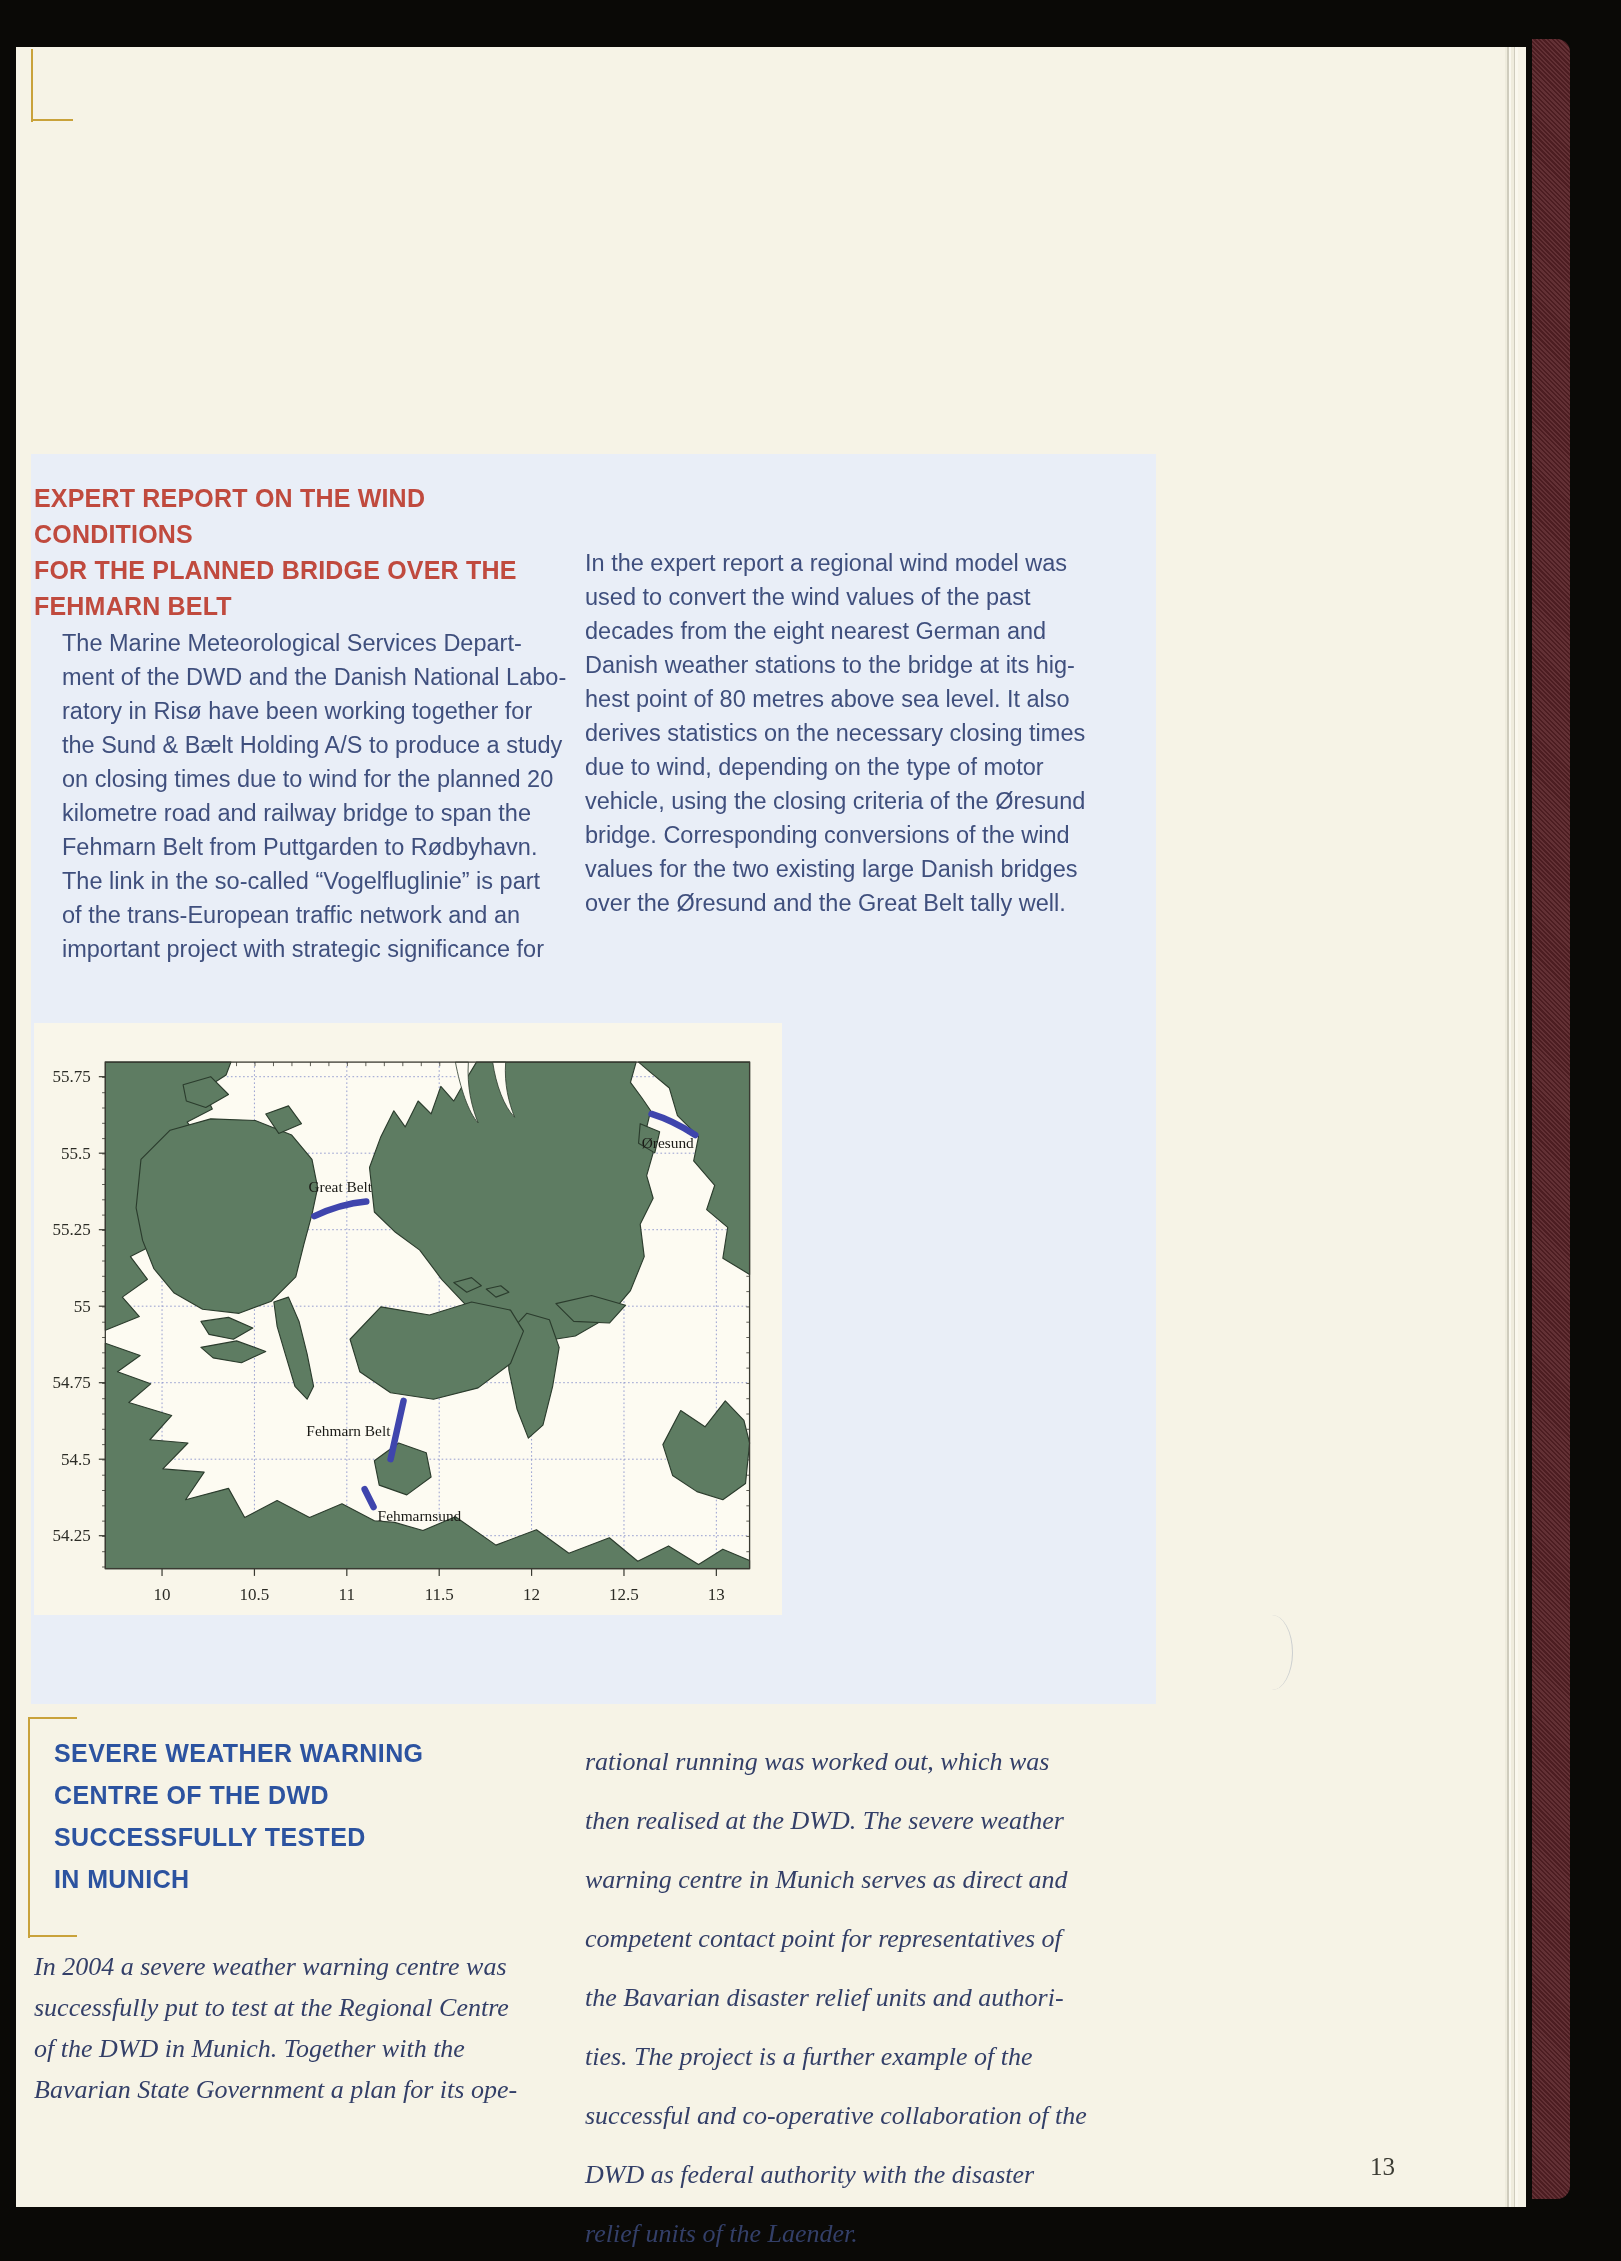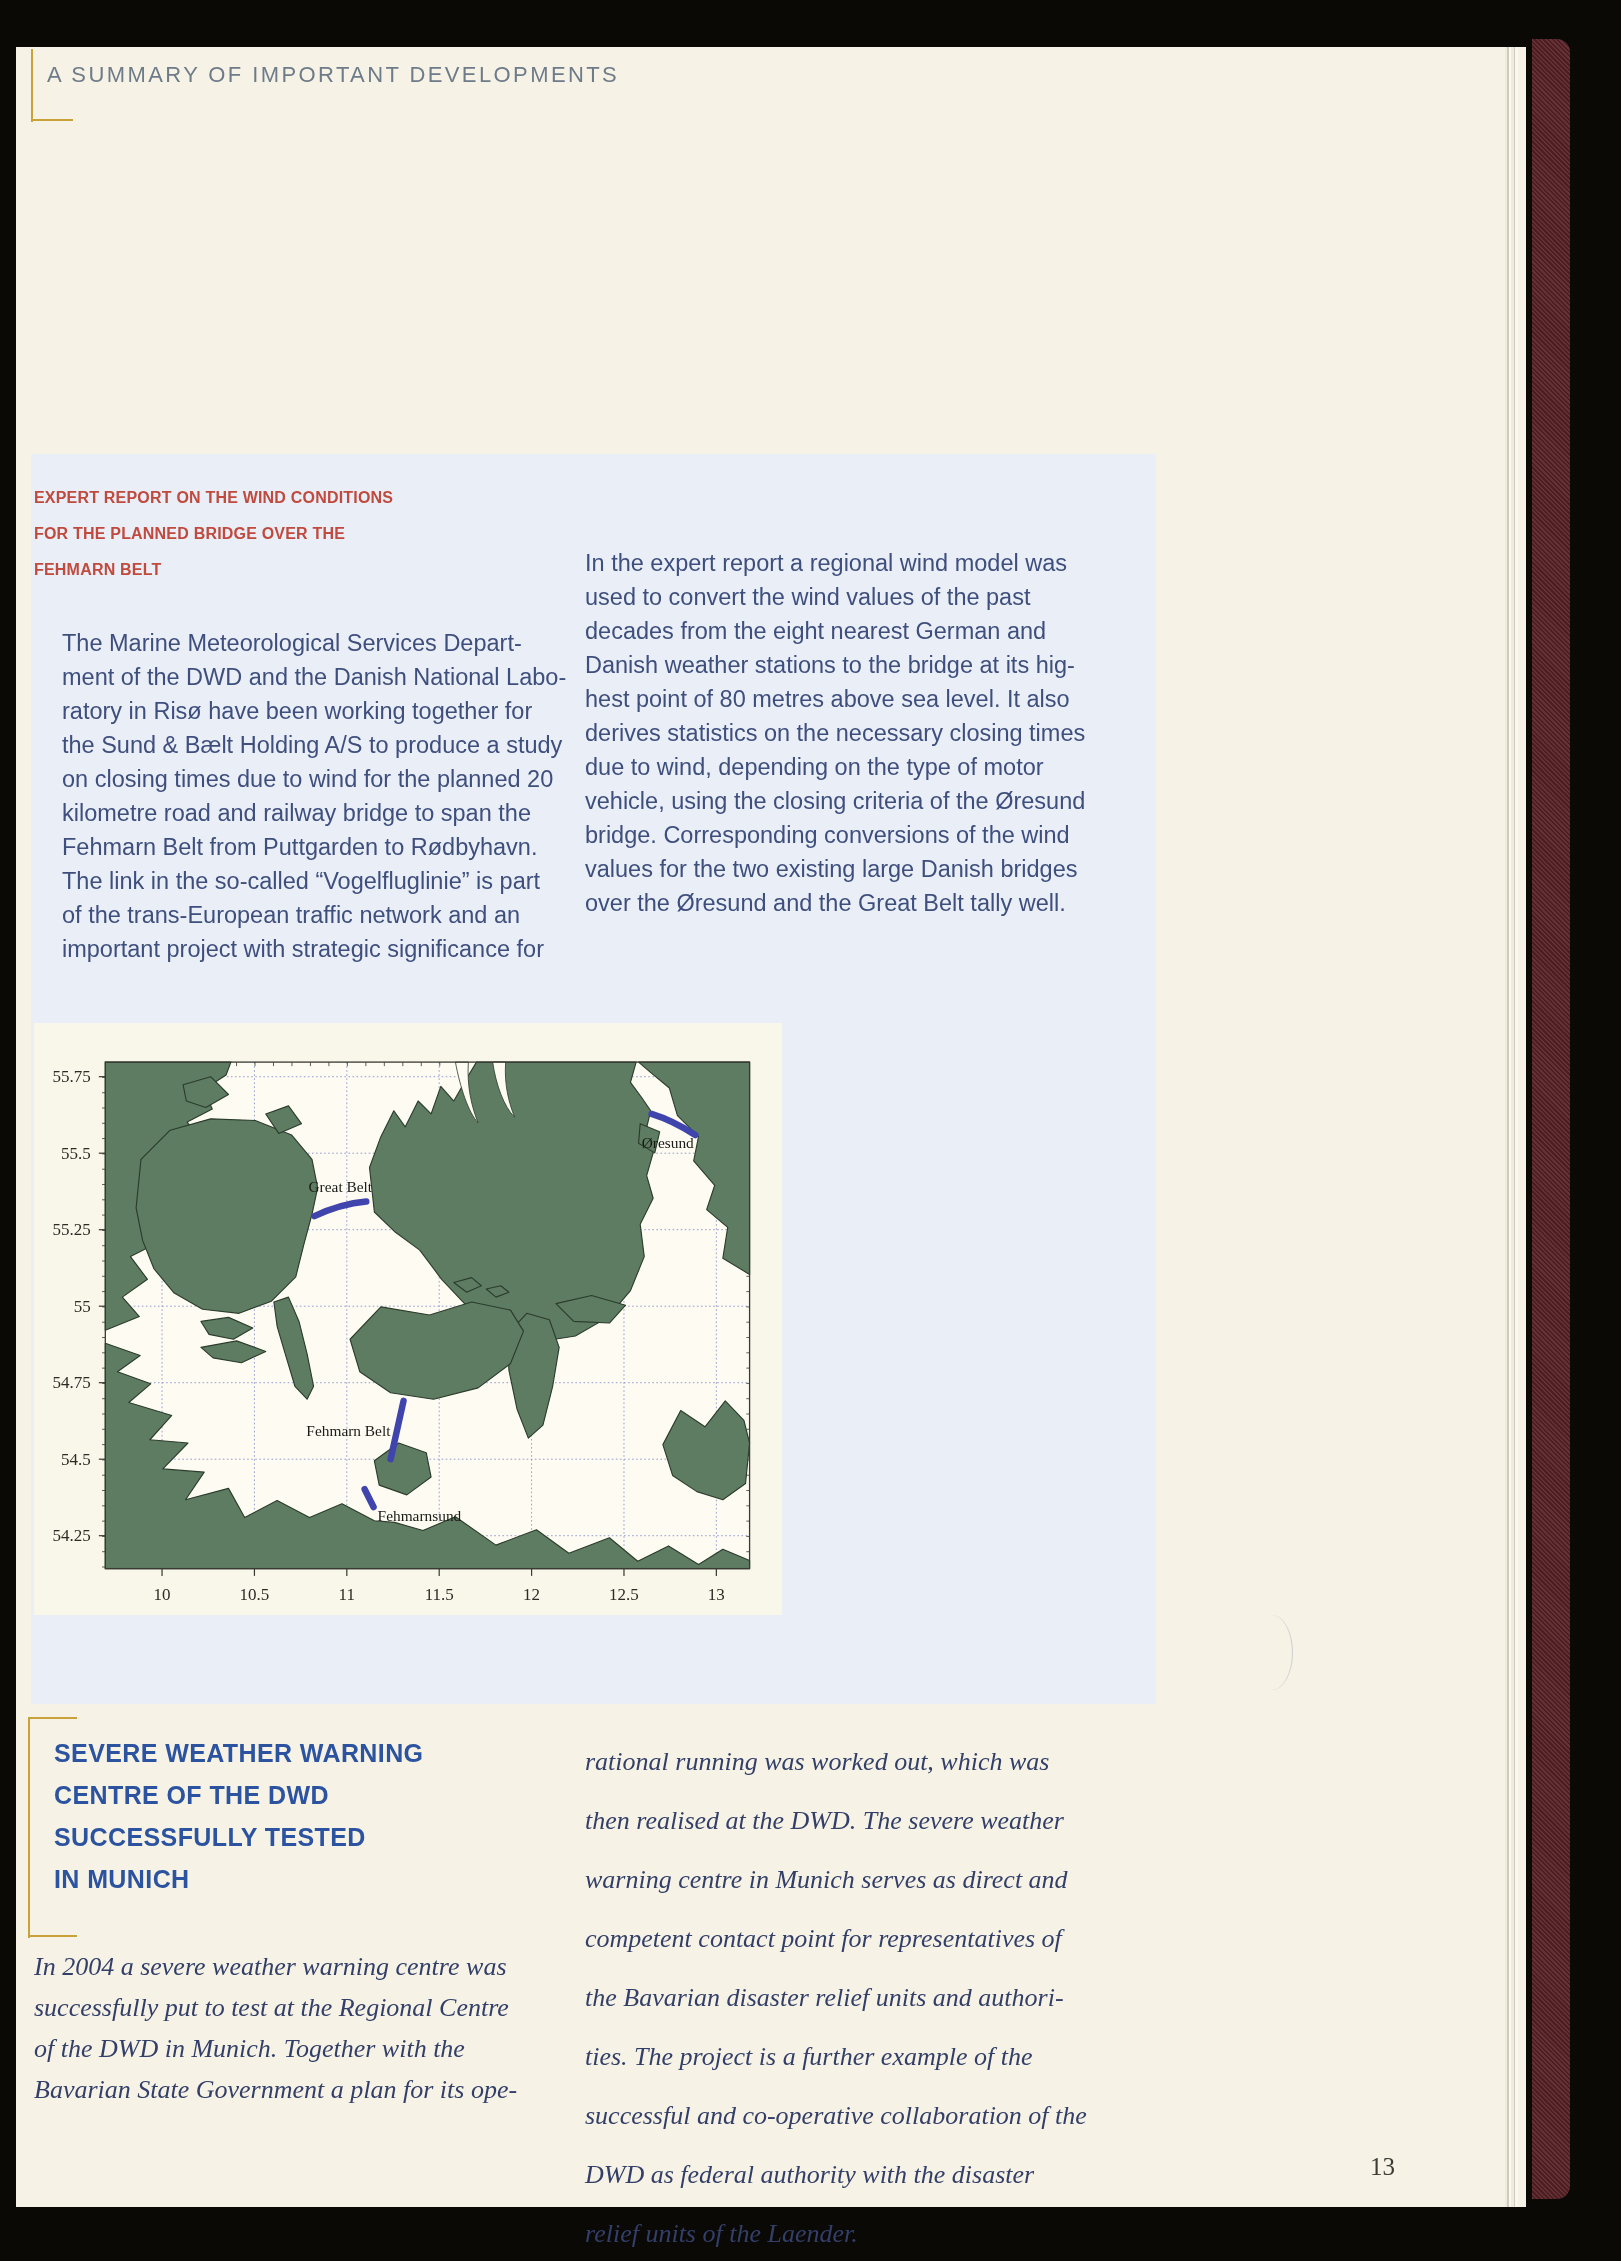--- a/index.html
+++ b/index.html
@@ -11,21 +11,21 @@
   .cover{position:absolute;left:1532px;top:39px;width:38px;height:2160px;background:#572126;
     border-radius:0 13px 13px 0;
     background-image:repeating-linear-gradient(45deg,rgba(255,255,255,.07) 0 1.6px,rgba(0,0,0,.12) 1.6px 3.2px);}
   
   .hdr-bracket-v{position:absolute;left:31px;top:49px;width:2.4px;height:73px;background:#c9a23a;}
   .hdr-bracket-h{position:absolute;left:31px;top:119px;width:42px;height:2.4px;background:#c9a23a;}
   .hdr-title{position:absolute;left:47px;top:62px;font-size:22px;letter-spacing:2.4px;
     color:#6e7b89;white-space:nowrap;}
   
   .bluebox{position:absolute;left:31px;top:454px;width:1125px;height:1250px;background:#e9eef7;}
-  .red-head{position:absolute;left:34px;top:480px;width:535px;font-weight:bold;font-size:16px;
+  .red-head{position:absolute;left:34px;top:480px;width:535px;font-weight:bold;font-size:25px;
     line-height:36px;color:#c04a3e;letter-spacing:0.2px;}
   .body-col{position:absolute;font-size:23.5px;line-height:34px;color:#3f4f7d;}
   .col1{left:34px;top:626px;width:535px;margin-left:28px;}
   .col2a{left:585px;top:482px;width:568px;}
   .col2b{left:585px;top:546px;width:568px;}
   
   .map-panel{position:absolute;left:34px;top:1023px;width:748px;height:592px;background:#f9f6ea;}
   .map-panel svg{display:block;}
   .crease{position:absolute;left:1258px;top:1615px;width:34px;height:75px;
     border-right:1.6px solid rgba(150,162,180,.45);border-radius:0 60% 60% 0/0 50% 50% 0;}
@@ -45,21 +45,20 @@
 </head>
 <body>
 
 <div class="stage">
   <div class="page"></div>
   <div class="page-stack"></div>
   <div class="cover"></div>
 
   <div class="hdr-bracket-v"></div>
   <div class="hdr-bracket-h"></div>
-  <div class="hdr-title">A SUMMARY OF IMPORTANT DEVELOPMENTS</div>
 
   <div class="bluebox"></div>
   <div class="red-head">EXPERT REPORT ON THE WIND CONDITIONS<br>FOR THE PLANNED BRIDGE OVER THE<br>FEHMARN BELT</div>
   <div class="body-col col1">The Marine Meteorological Services Depart-<br>ment of the DWD and the Danish National Labo-<br>ratory in Risø have been working together for<br>the Sund &amp; Bælt Holding A/S to produce a study<br>on closing times due to wind for the planned 20<br>kilometre road and railway bridge to span the<br>Fehmarn Belt from Puttgarden to Rødbyhavn.<br>The link in the so-called “Vogelfluglinie” is part<br>of the trans-European traffic network and an<br>important project with strategic significance for</div>
   <div class="body-col col2b">In the expert report a regional wind model was<br>used to convert the wind values of the past<br>decades from the eight nearest German and<br>Danish weather stations to the bridge at its hig-<br>hest point of 80 metres above sea level. It also<br>derives statistics on the necessary closing times<br>due to wind, depending on the type of motor<br>vehicle, using the closing criteria of the Øresund<br>bridge. Corresponding conversions of the wind<br>values for the two existing large Danish bridges<br>over the Øresund and the Great Belt tally well.</div>
 
   <div class="map-panel">
     <svg width="748" height="592" viewBox="0 0 923 730">
       <g transform="translate(88,48)">
 

